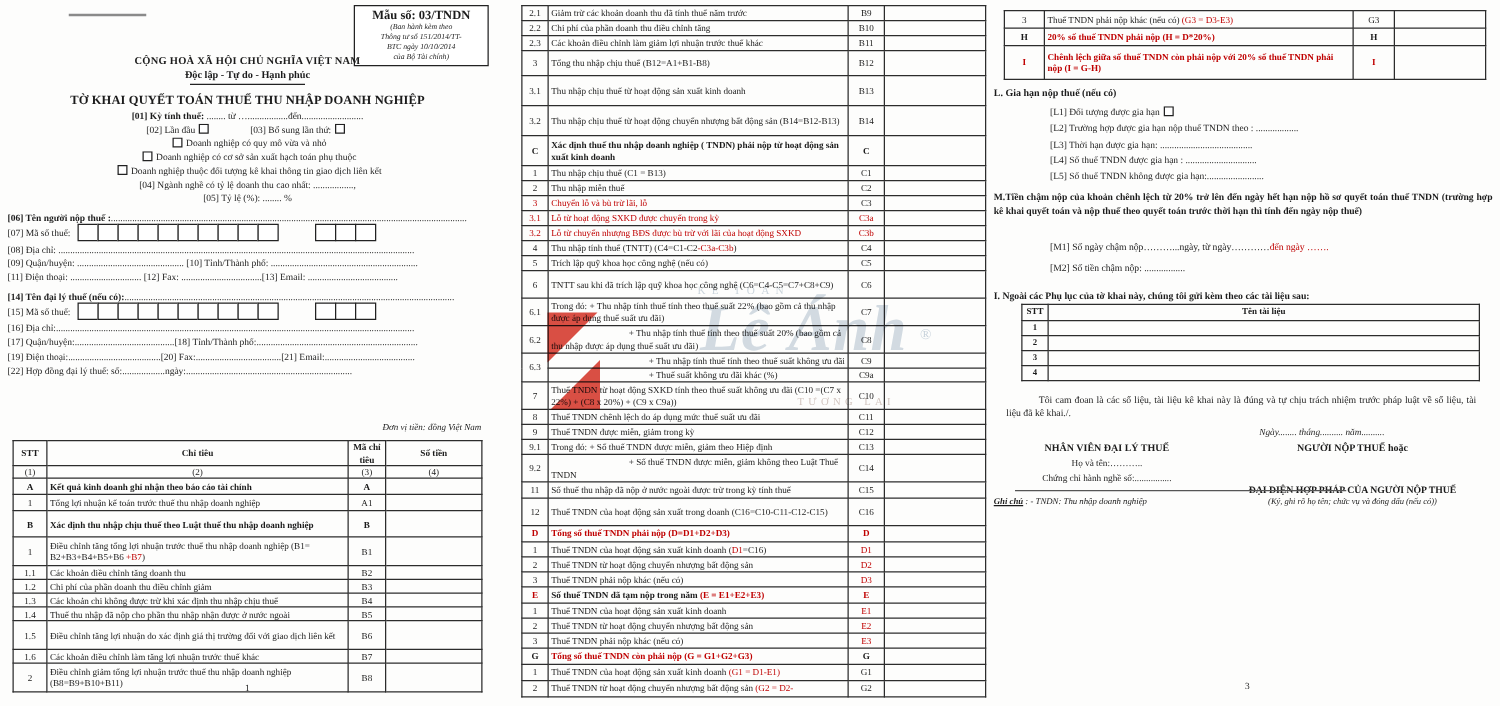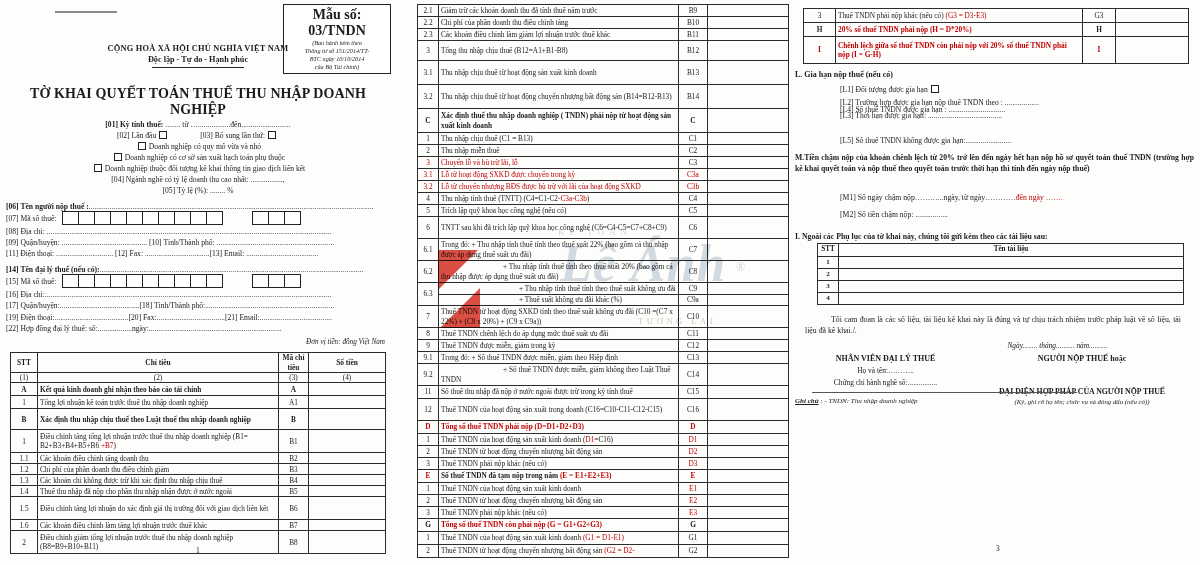--- a/index.html
+++ b/index.html
@@ -5,27 +5,27 @@
   html,body{margin:0;padding:0;background:#ffffff;}
   #page{position:relative;width:1200px;height:565px;background:#fdfdfc;overflow:hidden;
         font-family:"Liberation Serif","DejaVu Serif",serif;color:#1b1b1b;}
   .abs{position:absolute;}
   .rd{color:#bf0000;}
   .bd{font-weight:700;}
 
   
   #toprule{left:55px;top:11px;width:62px;border-top:2px solid #8a8a8a;}
   #formbox{left:283px;top:4px;width:102px;border:1px solid #222;padding:2px 2px;text-align:center;background:#fff;}
-  #formbox .fb1{font-size:14px;font-weight:700;}
+  #formbox .fb1{font-size:10px;font-weight:700;}
   #formbox .fbi{font-size:6.2px;font-style:italic;line-height:1.3;}
   #p1head{left:6px;top:44px;width:384px;text-align:center;}
   .motto1{font-size:8.4px;font-weight:700;letter-spacing:.2px;}
   .motto2{font-size:8.2px;font-weight:700;margin-top:2px;}
   .mottorule{width:92px;border-top:1.4px solid #222;margin:3px auto 0 auto;}
-  .ttl{font-size:14px;font-weight:700;margin-top:18px;letter-spacing:.1px;}
+  .ttl{font-size:10px;font-weight:700;margin-top:7px;letter-spacing:.1px;}
   .ln{font-size:7.6px;margin-top:2px;white-space:nowrap;overflow:hidden;}
   .chkrow span.grp{margin:16px 14px;}
   .cbx{display:inline-block;width:6px;height:6px;border:1px solid #222;vertical-align:-1px;margin:0 3px;background:#fff;}
   .fl{font-size:7.6px;text-align:left;margin-top:2.1px;white-space:nowrap;overflow:hidden;}
   .mt6{margin-top:7px;}
   .mstrow{display:flex;align-items:center;margin-top:0;}
   .mstrow .lab{font-size:7.6px;margin-right:6px;}
   .mcell{display:inline-block;width:15px;height:12px;border:1px solid #222;margin-left:-1px;background:#fff;}
   .mgrp{display:inline-flex;margin-left:1px;}
   .mgrp2{margin-left:30px;}
@@ -515,21 +515,21 @@
           <td class="code rd bd">I</td>
           <td class="amt"></td>
         </tr>
       </tbody>
   </table>
 
   <div id="lhead" class="abs s3">L. Gia hạn nộp thuế (nếu có)</div>
   <div class="abs s3 litem" style="top:85px;"><span>[L1] Đối tượng được gia hạn</span><span class="cbx"></span></div>
   <div class="abs s3 litem" style="top:98px;">[L2] Trường hợp được gia hạn nộp thuế TNDN theo : ..................</div>
   <div class="abs s3 litem" style="top:111px;">[L3] Thời hạn được gia hạn: .......................................</div>
-  <div class="abs s3 litem" style="top:105px;">[L4] Số thuế TNDN được gia hạn : ..............................</div>
+  <div class="abs s3 litem" style="top:123px;">[L4] Số thuế TNDN được gia hạn : ..............................</div>
   <div class="abs s3 litem" style="top:136px;">[L5] Số thuế TNDN không được gia hạn:........................</div>
 
   <div id="mpar" class="abs s3">M.Tiền chậm nộp của khoản chênh lệch từ 20% trở lên đến ngày hết hạn nộp hồ sơ quyết toán thuế TNDN (trường hợp kê khai quyết toán và nộp thuế theo quyết toán trước thời hạn thì tính đến ngày nộp thuế)</div>
   <div class="abs s3 mitem" style="top:193px;"><span>[M1] Số ngày chậm nộp………...ngày, từ ngày…………</span><span class="rd">đến ngày …….</span></div>
   <div class="abs s3 mitem" style="top:210px;">[M2] Số tiền chậm nộp: .................</div>
 
   <div id="ihead" class="abs s3">I. Ngoài các Phụ lục của  tờ khai này, chúng tôi gửi kèm theo các tài liệu sau:</div>
   <table id="ta" class="frm">
     <colgroup>
         <col style="width:21px">

